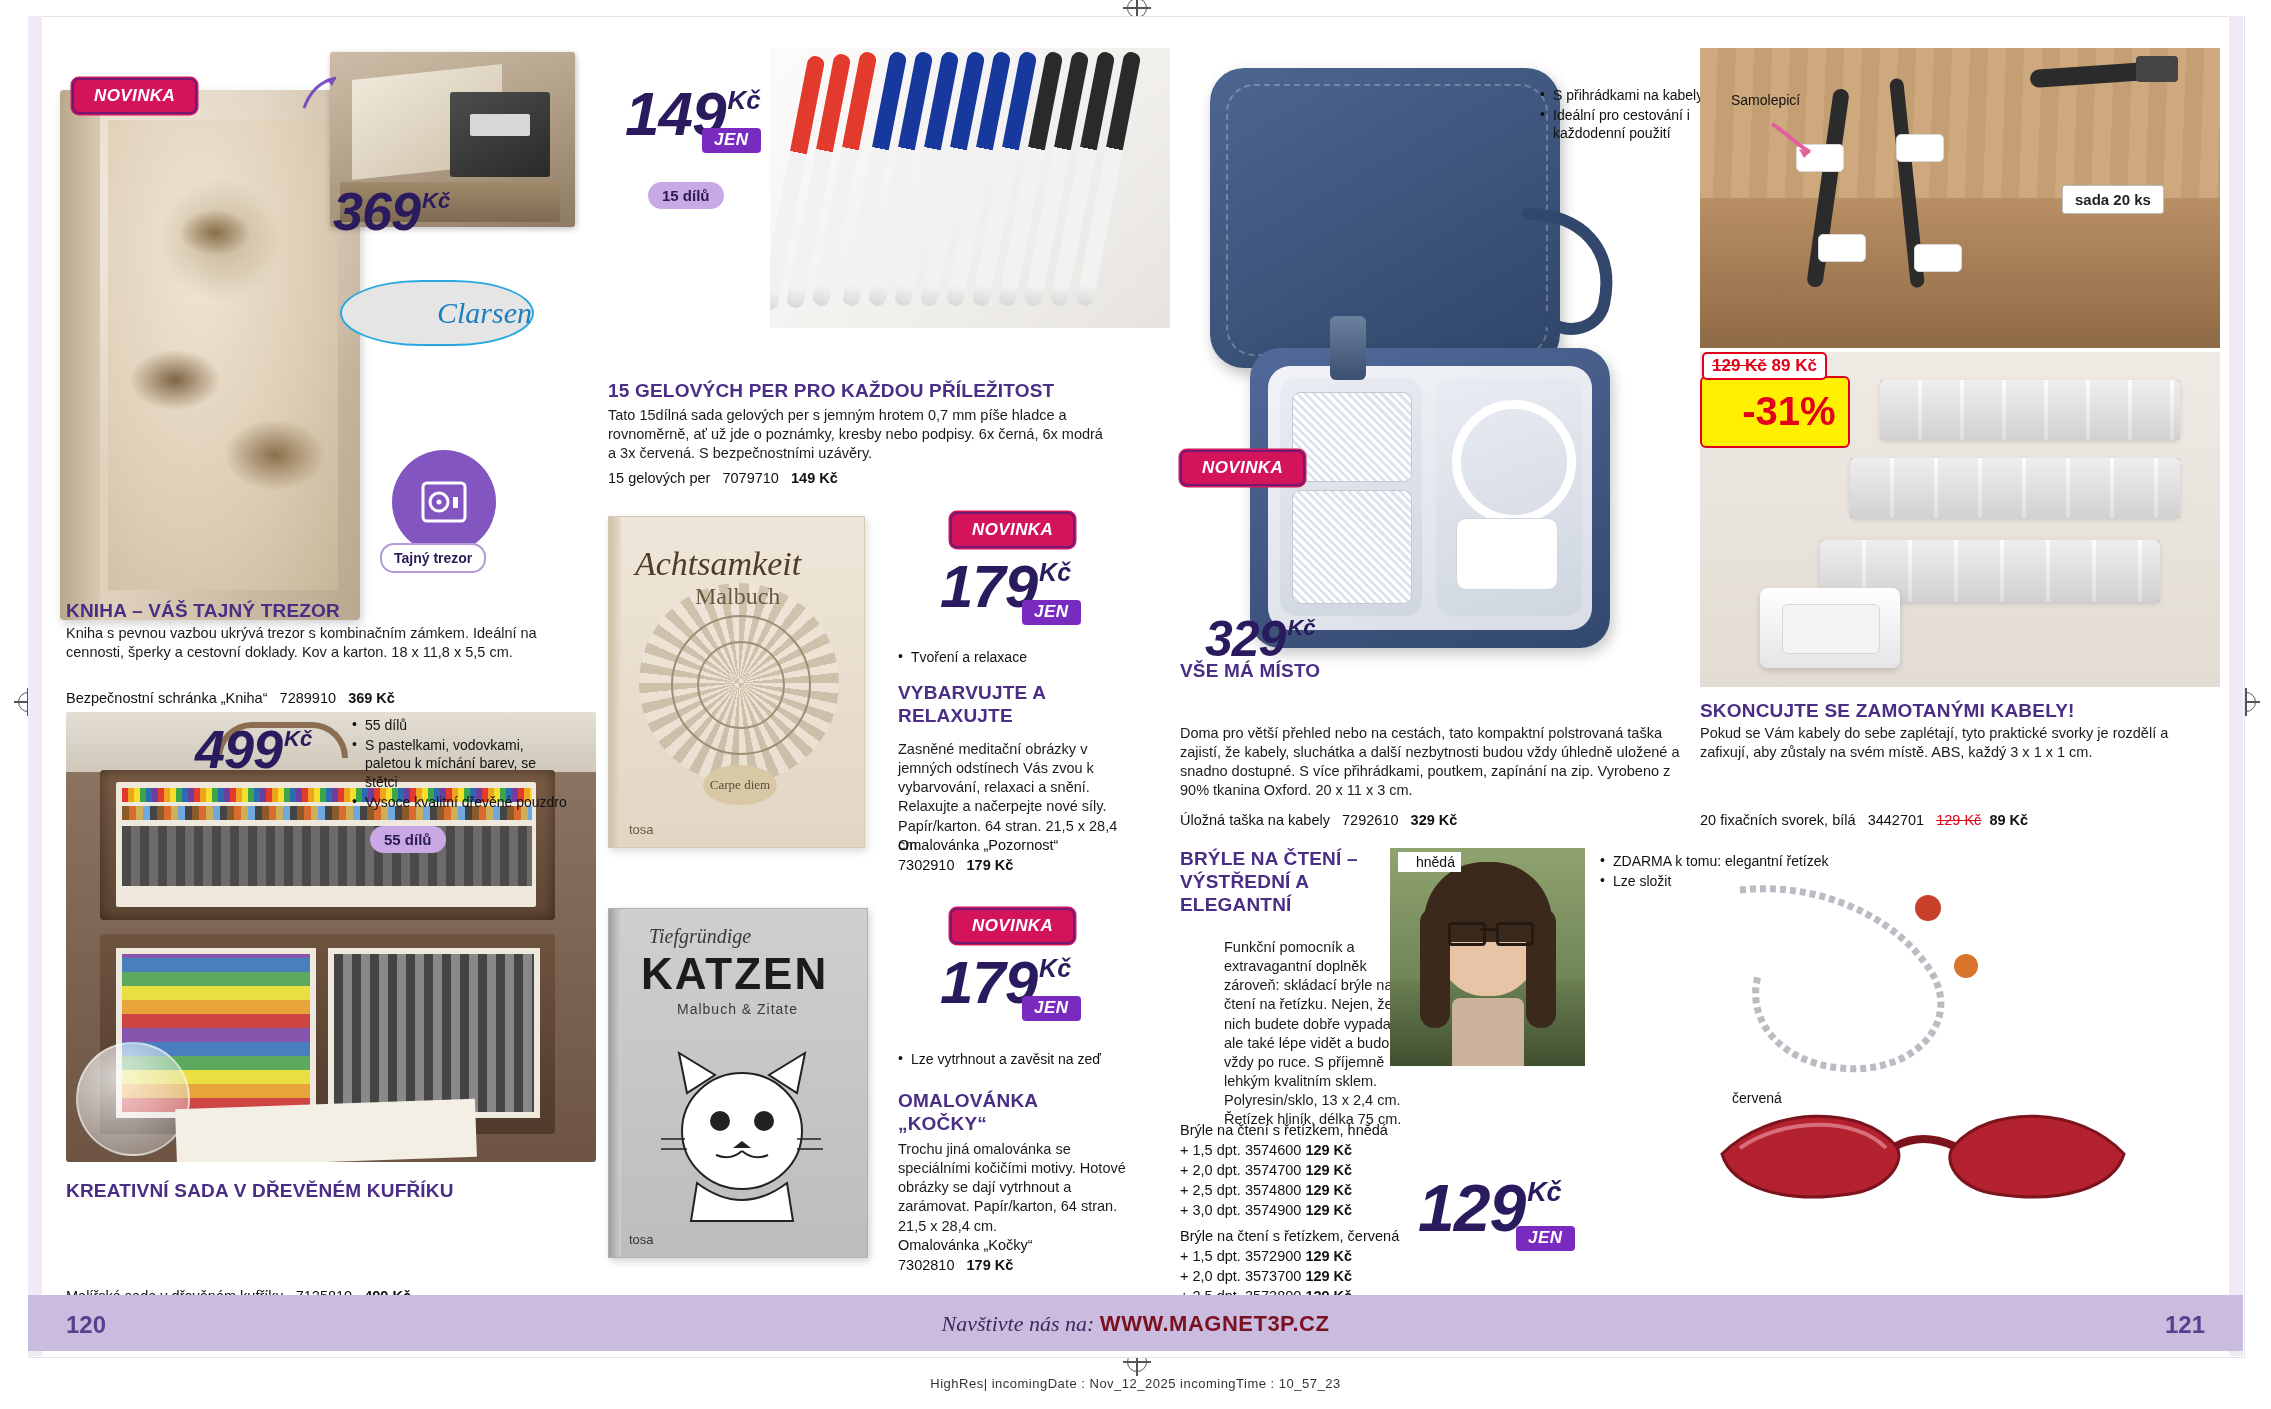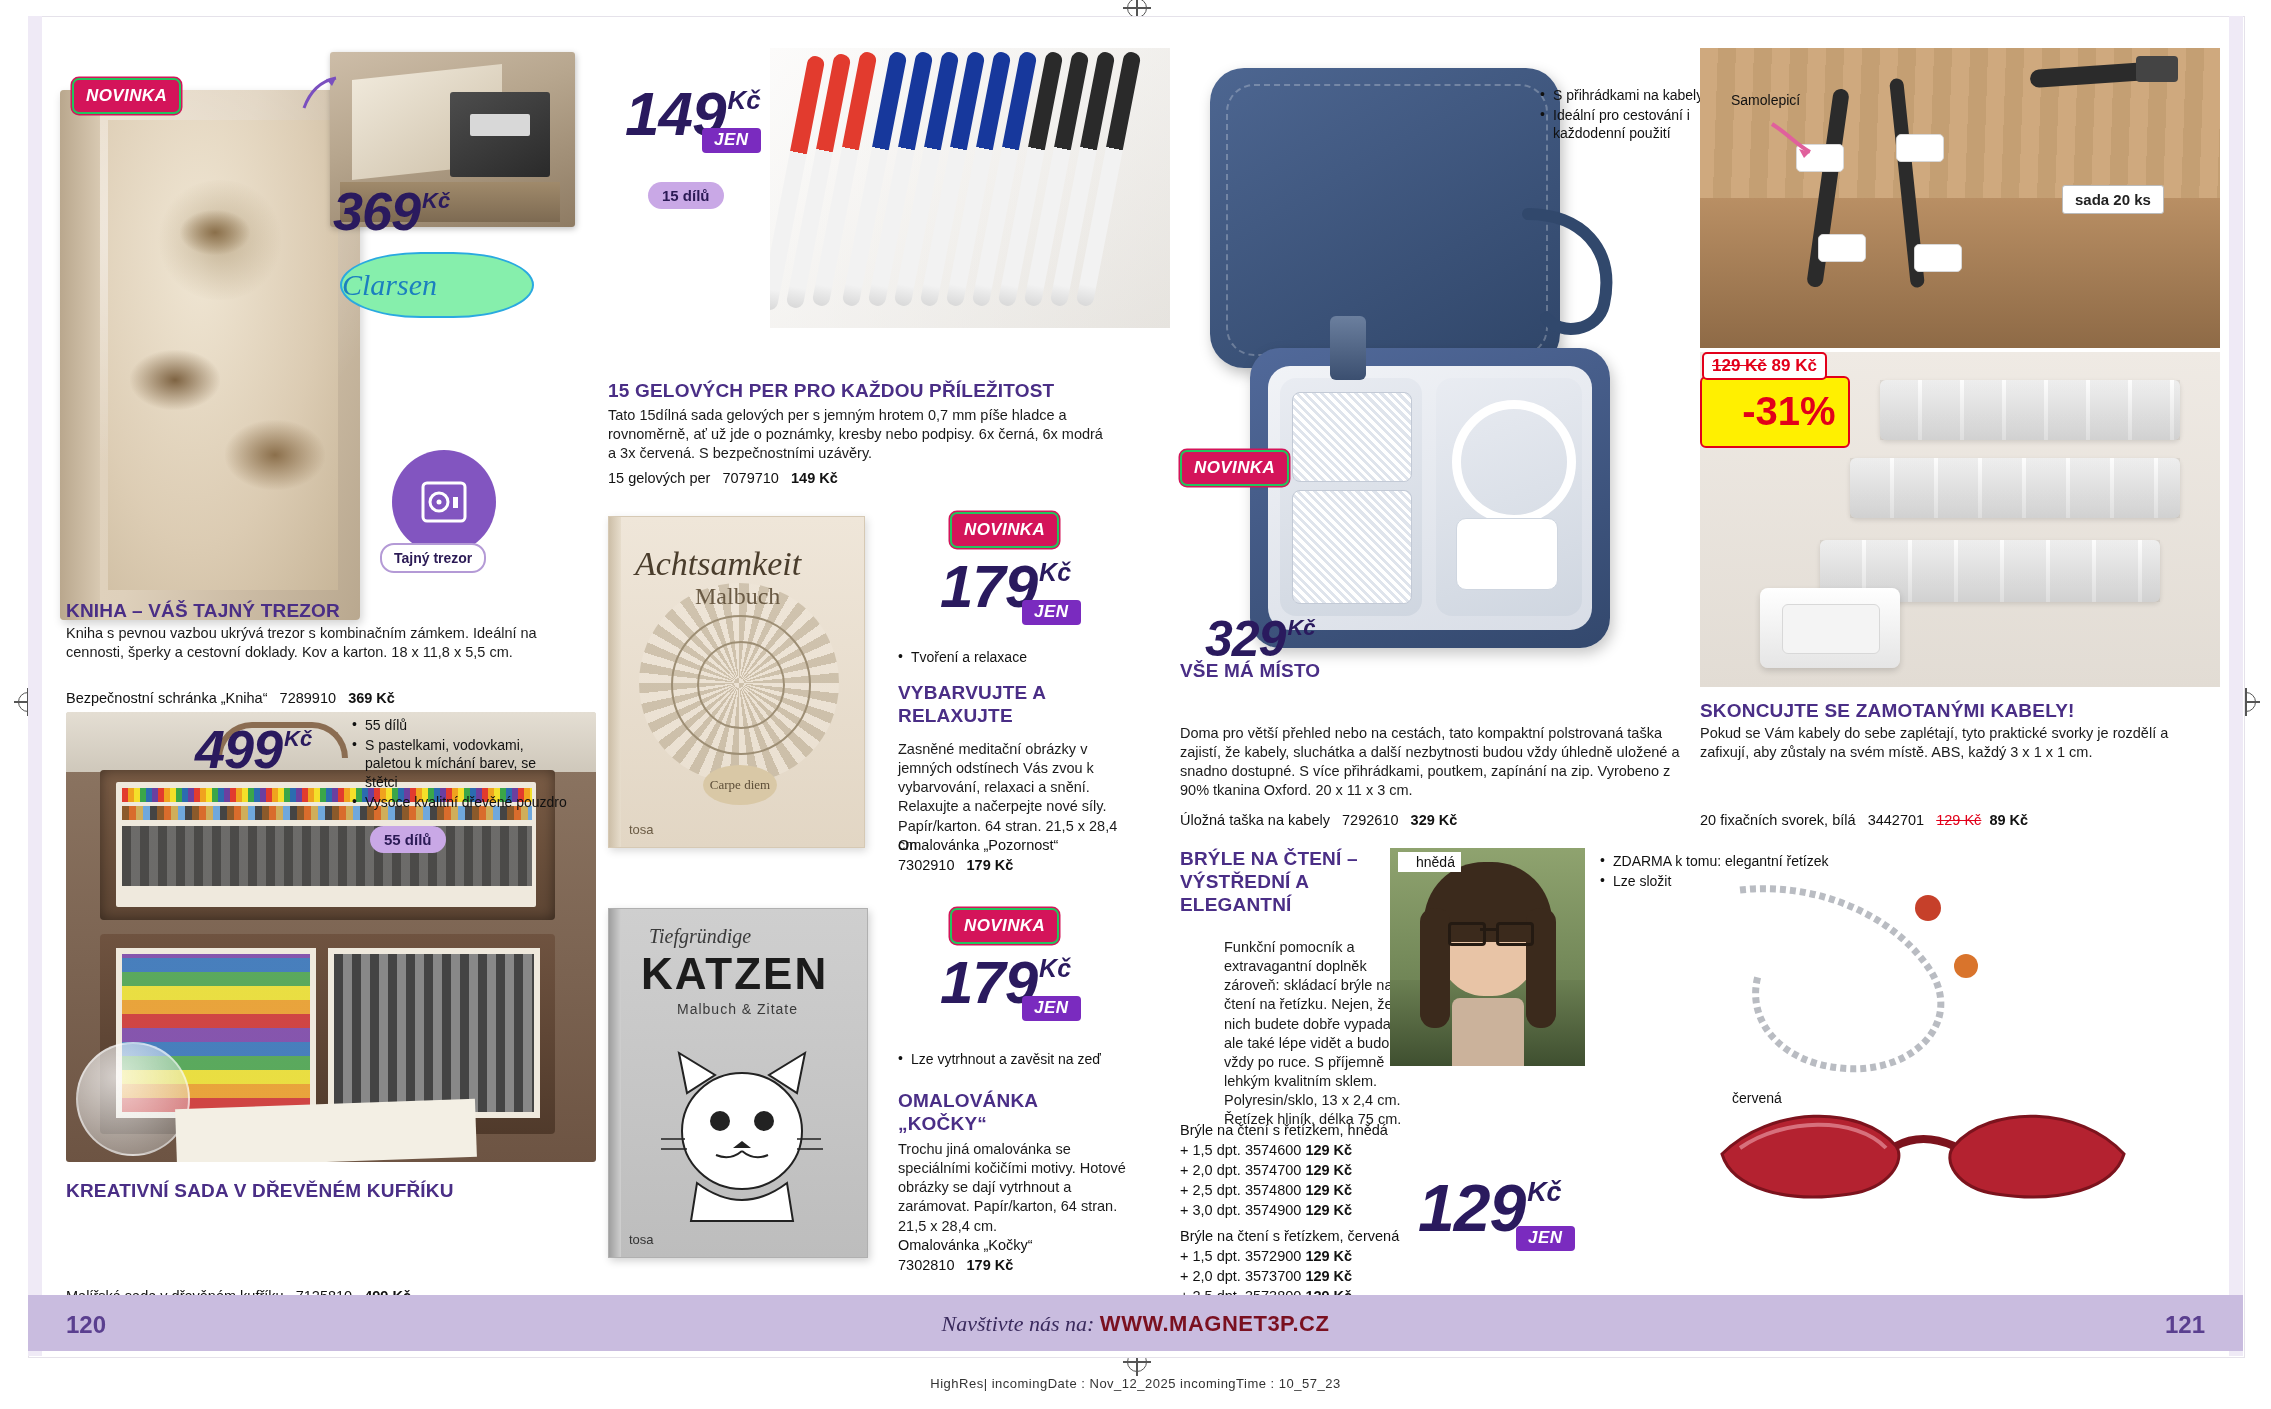--- a/index.html
+++ b/index.html
@@ -29,21 +29,21 @@
   .artline b{font-weight:bold;}
   .bullets{font-size:14px;line-height:1.3;color:#111;}
   .bullets div{position:relative;padding-left:13px;margin-bottom:2px;}
   .bullets div:before{content:"•";position:absolute;left:0;top:-1px;}
 
   
   .price{position:absolute;font-family:"Liberation Sans",sans-serif;color:#2a1a5e;font-weight:bold;font-style:italic;}
   .price .num{font-size:54px;letter-spacing:-1px;}
   .price .kc{font-size:22px;position:relative;top:-22px;left:2px;}
   .jen{position:absolute;background:#7a2bbf;color:#fff;font-size:17px;font-weight:bold;font-style:italic;padding:2px 12px 3px;border-radius:4px;letter-spacing:.5px;}
-  .novinka{position:absolute;background:#d4145a;color:#fff;font-weight:bold;font-style:italic;font-size:17px;padding:6px 12px;border-radius:7px;border:2px solid #22c55e;box-shadow:0 0 0 1.5px #d4145a;letter-spacing:.4px;}
+  .novinka{position:absolute;background:#d4145a;color:#fff;font-weight:bold;font-style:italic;font-size:17px;padding:6px 20px;border-radius:7px;border:2px solid #701a75;box-shadow:0 0 0 1.5px #d4145a;letter-spacing:.4px;}
   .pill{position:absolute;background:#c9a8e6;color:#2b1a55;font-size:15px;font-weight:bold;padding:5px 14px;border-radius:14px;}
   .pillwhite{position:absolute;background:#fff;border:2px solid #b49ad6;color:#2b1a55;font-size:14px;font-weight:bold;padding:5px 12px;border-radius:14px;}
   .boxnote{position:absolute;background:#fff;border:1.5px solid #6a4fa0;border-radius:4px;padding:8px 10px;}
 
   .discount{position:absolute;background:#fff000;border:2px solid #e2001a;border-radius:6px;color:#e2001a;font-weight:bold;padding-left:28px;}
   .oldprice{ text-decoration:line-through;color:#e2001a;}
   .vnote{position:absolute;font-size:14px;color:#111;}
   .wbadge{position:absolute;background:#ffffff;border:1px solid #bbb;font-size:15px;font-weight:bold;color:#222;padding:5px 12px;border-radius:3px;}
 
   .pricetable{font-size:14.5px;line-height:1.38;color:#111;}
@@ -97,21 +97,21 @@
         <path d="M36 6 l-10 1 l6 7 z" fill="#7a4fbf"></path>
       </svg>
   </div>
 
   <div class="novinka" style="left:72px;top:78px;">NOVINKA</div>
 
   <div class="price" style="left:333px;top:180px;">
     <span class="num">369</span><span class="kc">Kč</span>
   </div>
 
-  <div style="position:absolute;left:340px;top:252px;width:190px;height:62px;background:#86efac;border:2.5px solid #2aa9e0;border-radius:50%/60%;display:flex;align-items:center;justify-content:flex-start;">
+  <div style="position:absolute;left:340px;top:280px;width:190px;height:62px;background:#e5e5e5;border:2.5px solid #2aa9e0;border-radius:50%/60%;display:flex;align-items:center;justify-content:flex-end;">
      <span style="color:#1b7fbf;font-size:30px;font-style:italic;font-family:'Liberation Serif',serif;">Clarsen</span>
   </div>
 
 
   <div style="position:absolute;left:392px;top:450px;width:104px;height:104px;border-radius:50%;background:#8255c0;display:flex;align-items:center;justify-content:center;">
     <svg width="58" height="58" viewBox="0 0 58 58">
         <rect x="8" y="10" width="42" height="38" rx="4" fill="none" stroke="#fff" stroke-width="3"></rect>
         <circle cx="24" cy="29" r="9" fill="none" stroke="#fff" stroke-width="3"></circle>
         <circle cx="24" cy="29" r="2.5" fill="#fff"></circle>
         <rect x="38" y="24" width="5" height="11" fill="#fff"></rect>

